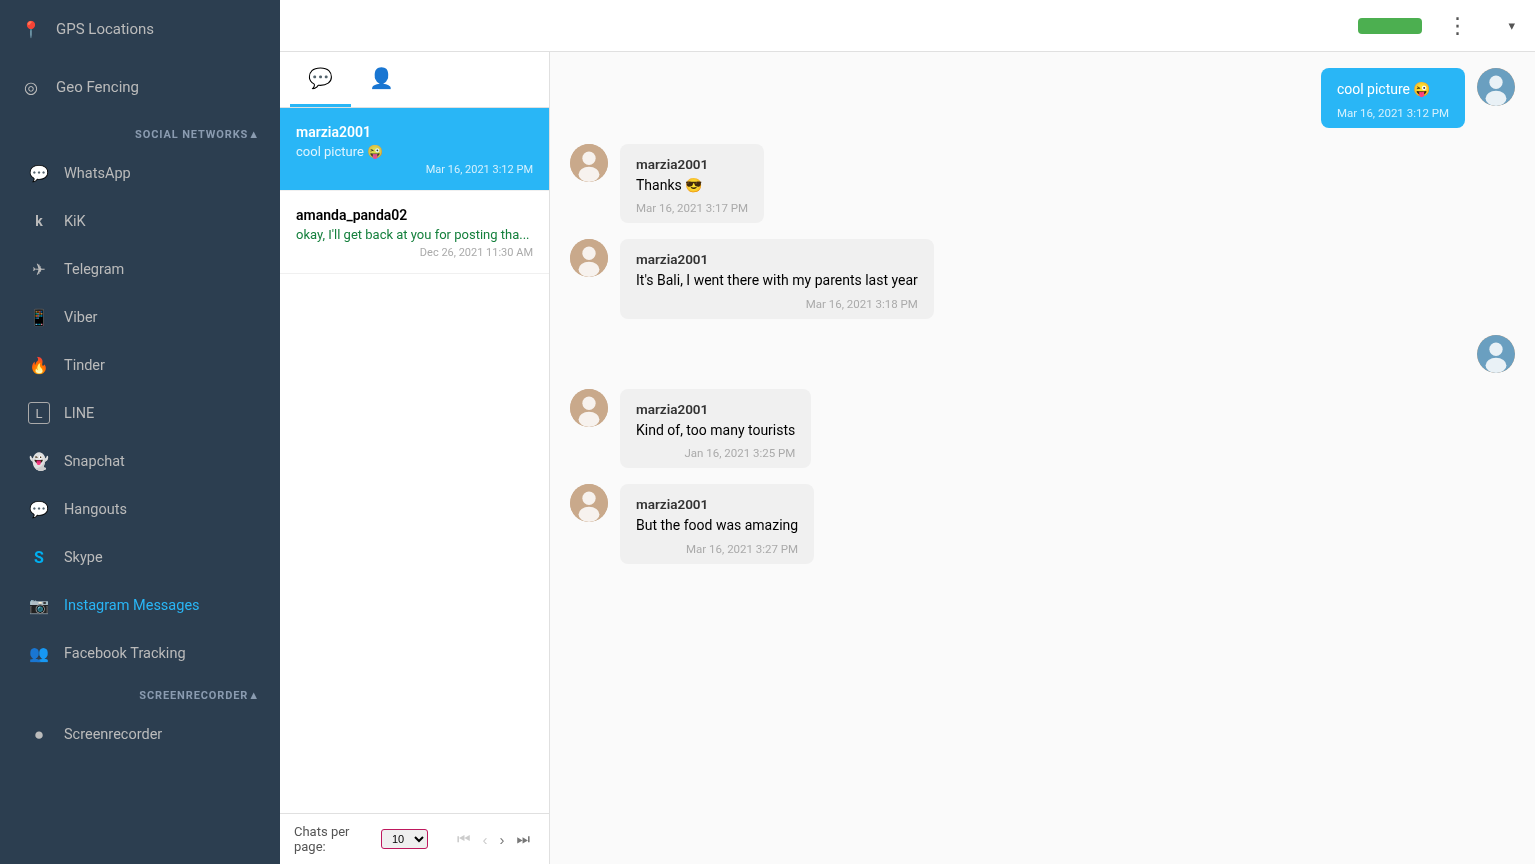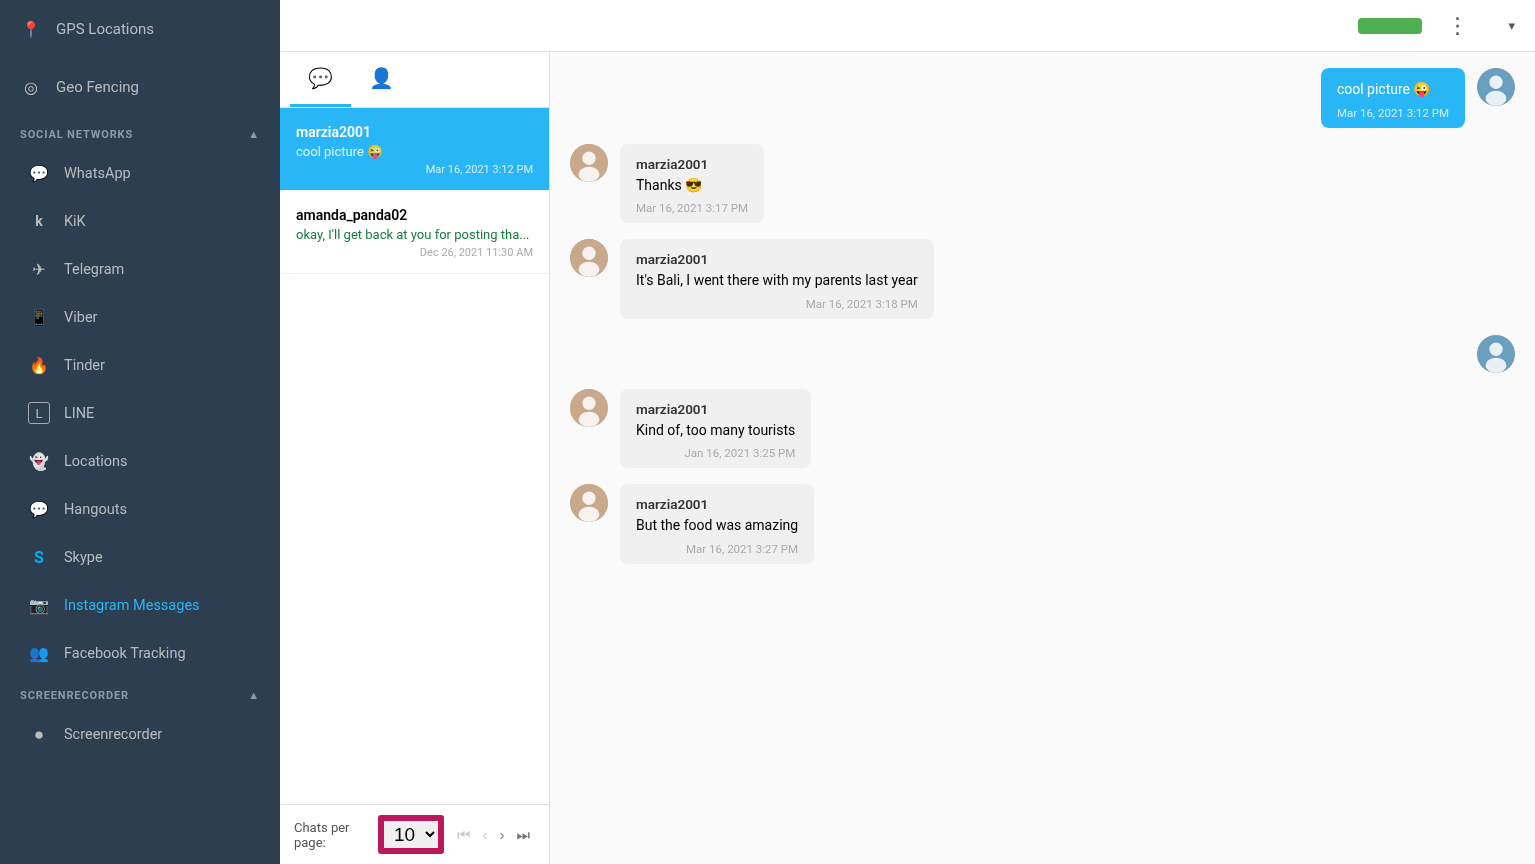--- a/index.html
+++ b/index.html
@@ -21,21 +21,21 @@
       align-items: center;
       gap: 14px;
       padding: 18px 20px;
       cursor: pointer;
       font-size: 15px;
       color: #bbb;
     }
     .sidebar-section-header {
       display: flex;
       align-items: center;
-      justify-content: space-between;
+      justify-content: flex-end;
       padding: 12px 20px 8px 20px;
       font-size: 11px;
       font-weight: 700;
       color: #8a9bb0;
       letter-spacing: 0.08em;
       cursor: pointer;
     }
     .sidebar-item {
       display: flex;
       align-items: center;
@@ -149,28 +149,28 @@
     .conv-item.selected .conv-item-name { color: #fff; }
     .conv-item-preview { font-size: 13px; color: #15803d; white-space: nowrap; overflow: hidden; text-overflow: ellipsis; }
     .conv-item.selected .conv-item-preview { color: rgba(255,255,255,0.85); }
     .conv-item-time { font-size: 11px; color: #aaa; text-align: right; margin-top: 4px; }
     .conv-item.selected .conv-item-time { color: rgba(255,255,255,0.8); }
     .conv-footer {
       border-top: 1px solid #e0e0e0;
       padding: 10px 14px;
       display: flex;
       align-items: center;
-      gap: 8px;
+      gap: 24px;
       background: #fff;
       font-size: 13px;
       color: #555;
     }
     .conv-footer select {
-      font-size: 19px;
-      border: 6px solid #be185d;
+      font-size: 11px;
+      border: 1px solid #be185d;
       border-radius: 3px;
       padding: 2px 6px;
       cursor: pointer;
     }
     .conv-footer-nav {
       display: flex;
       align-items: center;
       gap: 2px;
       margin-left: auto;
     }
@@ -261,21 +261,21 @@
       <div class="sidebar-item">
       <span class="sidebar-icon">🔥</span>
       <span>Tinder</span>
     </div>
       <div class="sidebar-item">
       <span class="sidebar-icon" style="font-size:13px;border:1px solid #aaa;border-radius:3px;padding:1px 3px;">L</span>
       <span>LINE</span>
     </div>
       <div class="sidebar-item">
       <span class="sidebar-icon">👻</span>
-      <span>Locations</span>
+      <span>Snapchat</span>
     </div>
       <div class="sidebar-item">
       <span class="sidebar-icon">💬</span>
       <span>Hangouts</span>
     </div>
       <div class="sidebar-item">
       <span class="sidebar-icon" style="color:#00aff0;font-weight:bold;">S</span>
       <span>Skype</span>
     </div>
       <div class="sidebar-item active">

